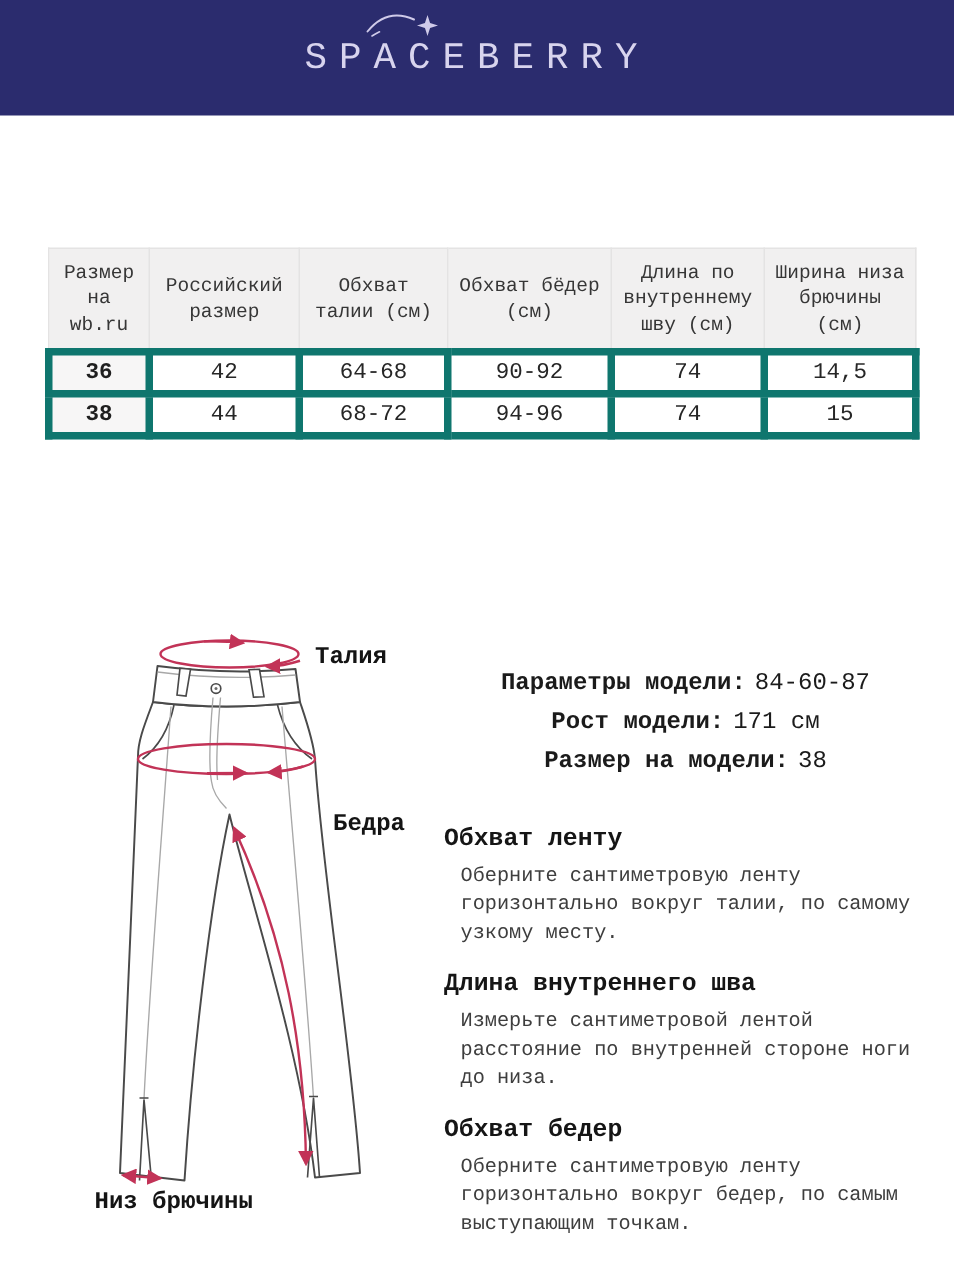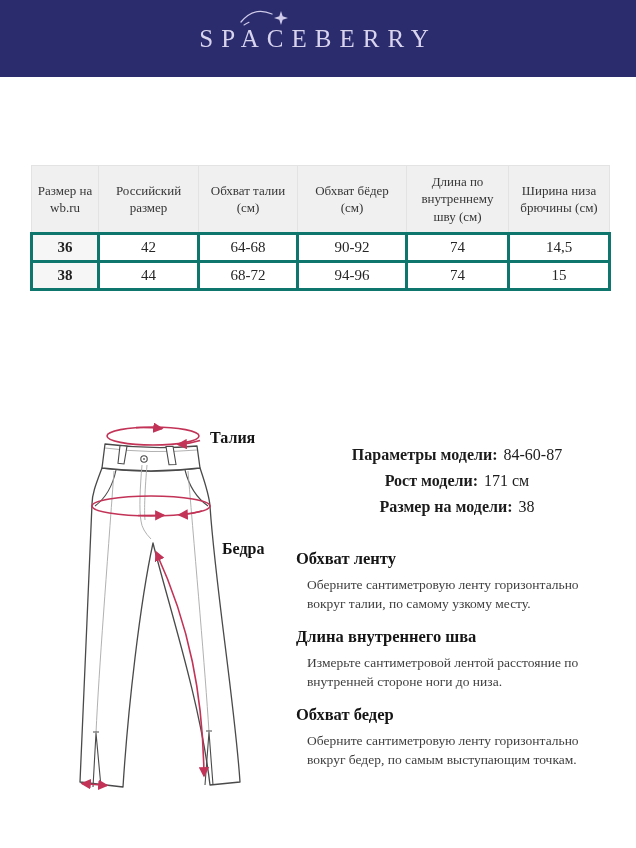--- a/index.html
+++ b/index.html
@@ -1,20 +1,20 @@
 <!DOCTYPE html>
 <html><head>
 <meta charset="utf-8">
 <style>
   * { margin:0; padding:0; box-sizing:border-box; }
   html,body { background:#ffffff; }
   .page {
     position:relative; width:636px; height:848px; margin:0 auto;
     background:#ffffff; overflow:hidden;
-    font-family:Liberation Serif, serif; color:#1c1c1c;
+    font-family:Liberation Mono, monospace; color:#1c1c1c;
   }
 
   
   .brand-bar {
     position:absolute; left:0; top:0; width:636px; height:77px;
     background:#2b2c6e; display:flex; align-items:center; justify-content:center;
   }
   .logo-wrap { position:relative; }
   .logo-text {
     font-size:25px; letter-spacing:8px; font-weight:400;
@@ -27,21 +27,21 @@
     position:absolute; left:30px; top:165px; width:578px;
     border-collapse:collapse; table-layout:fixed;
   }
   .size-table th {
     background:#f1f0f0; border:1px solid #e4e3e3;
     font-size:13px; font-weight:400; color:#363636;
     line-height:1.34; text-align:center; vertical-align:middle;
     padding:7px 5px; height:52px;
   }
   .size-table td {
-    background:#ffffff; border:3px solid #0f766e;
+    background:#ffffff; border:5px solid #0f766e;
     font-size:15px; color:#262626; text-align:center; vertical-align:middle;
     height:28px; padding:2px 4px;margin-left:30px;
   }
   .size-table td.first-col { background:#f7f6f6; font-weight:700; color:#1f1f1f; }
 
   
   .diagram { position:absolute; left:52px; top:418px; width:245px; height:408px; }
   .diagram svg { position:absolute; left:0; top:0; }
   .dlabel {
     position:absolute; font-weight:700; font-size:16px; line-height:22px;
@@ -161,20 +161,21 @@
       <path d="M86,97.5 L112,97.3" fill="none" stroke="#c23357" stroke-width="1.6" marker-end="url(#arr)"></path>
       <path d="M150,93 Q139,96.4 127,97" fill="none" stroke="#c23357" stroke-width="1.6" marker-end="url(#arr)"></path>
 
       <path d="M104,134 C138,208 151,278 152,358" fill="none" stroke="#c23357" stroke-width="1.6" marker-start="url(#arr)" marker-end="url(#arr)"></path>
 
       <path d="M30,365.5 L55,367.5" fill="none" stroke="#c23357" stroke-width="1.6" marker-start="url(#arr)" marker-end="url(#arr)"></path>
     </svg>
 
     <div class="dlabel waist">Талия</div>
     <div class="dlabel hips">Бедра</div>
+    <div class="dlabel hem">Низ брючины</div>
   </div>
 
   <aside class="info-col">
     <div class="model-info">
       <div class="mi-line">
         <b>Параметры модели:</b><span>84-60-87</span>
       </div>
       <div class="mi-line">
         <b>Рост модели:</b><span>171 см</span>
       </div>

